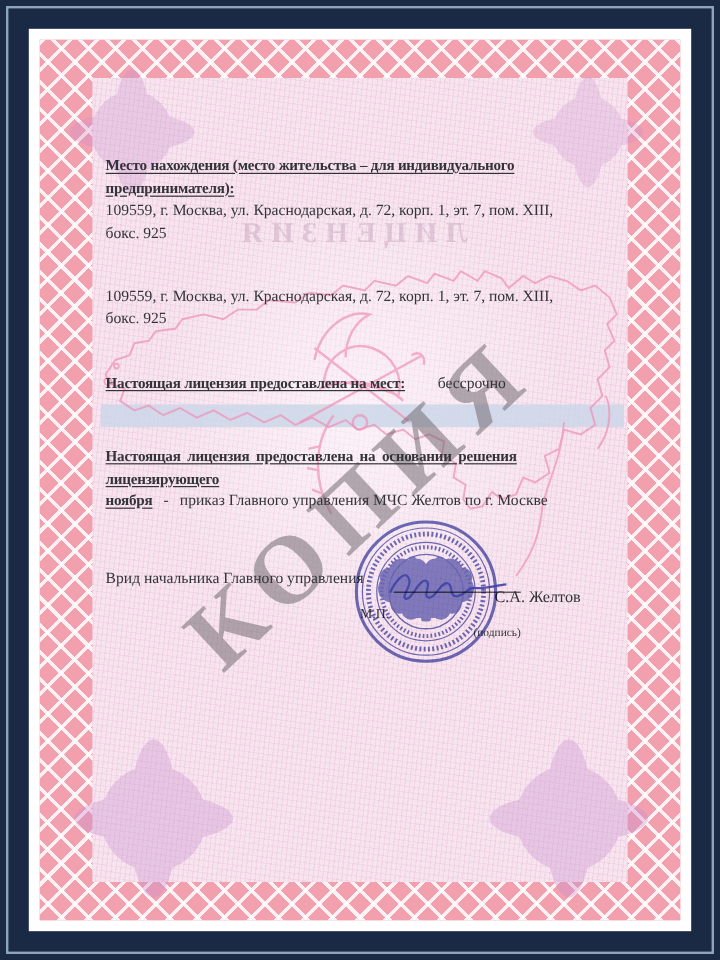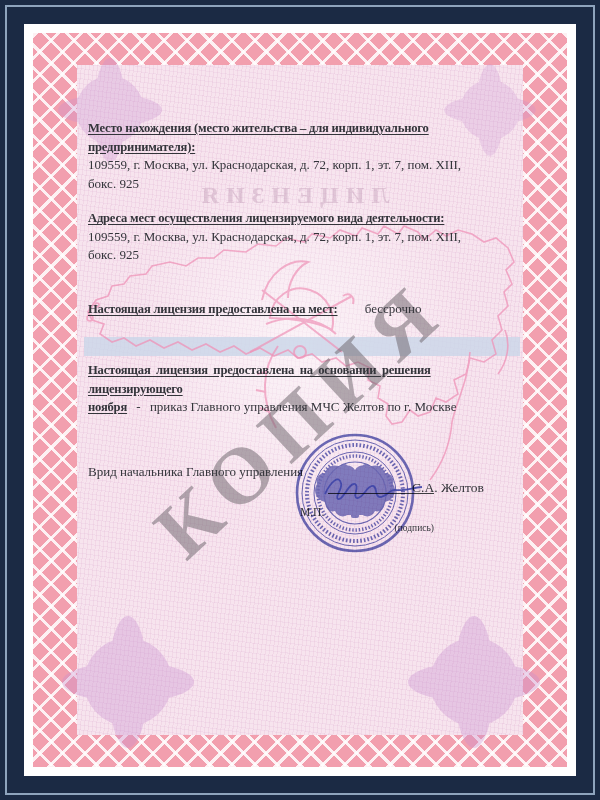--- a/index.html
+++ b/index.html
@@ -23,21 +23,21 @@
           linear-gradient(var(--c-interior,#f7e4ee),var(--c-interior,#f7e4ee));}
   .underprint{position:absolute;inset:0;pointer-events:none;}
   
   .mirror-title{position:absolute;left:292px;top:195px;transform:translate(-50%,-50%) scaleX(-1);
         font-weight:bold;font-size:24px;letter-spacing:7px;color:rgba(186,148,176,.38);white-space:nowrap;}
   
   .watermark{position:absolute;left:300px;top:420px;transform:translate(-50%,-50%) rotate(-43deg);
         font-weight:bold;font-size:80px;letter-spacing:12px;color:var(--c-wm,#6f676e);opacity:.52;
         white-space:nowrap;}
   
-  .tblock{position:absolute;color:var(--c-ink,#33343a);font-size:13px;line-height:18.5px;}
+  .tblock{position:absolute;color:var(--c-ink,#33343a);font-size:13px;line-height:18.5px;margin-top:10px;}
   .heading{font-weight:bold;font-size:12.6px;letter-spacing:-.2px;text-decoration:underline;
            text-underline-offset:2px;}
   .bold{font-weight:normal;}
   .wide{word-spacing:2.5px;font-family:Liberation Serif, serif;}
   .sig-line{position:absolute;left:328px;top:493px;width:106px;border-top:1.2px solid #3c3c40;}
   .caption{position:absolute;font-size:9.5px;color:var(--c-ink,#33343a);}
   .mp{position:absolute;font-size:11.5px;color:var(--c-ink,#33343a);}
   .stamp-layer{position:absolute;inset:0;mix-blend-mode:multiply;pointer-events:none;}
 </style>
 </head>
@@ -106,21 +106,21 @@
 
   <div class="watermark">КОПИЯ</div>
 
   <div class="tblock" style="left:88px;top:119px;width:432px">
     <span class="heading">Место нахождения (место жительства – для индивидуального предпринимателя):</span><br>
     <span>109559, г. Москва, ул. Краснодарская, д. 72, корп. 1, эт. 7, пом. XIII,</span><br>
     <span>бокс. 925</span>
   </div>
 
   <div class="tblock" style="left:88px;top:209px;width:432px">
-    <span class="heading">Адреса мест осуществления лицензируемого вида деятельности:</span><br>
+    <br>
     <span>109559, г. Москва, ул. Краснодарская, д. 72, корп. 1, эт. 7, пом. XIII,</span><br>
     <span>бокс. 925</span>
   </div>
 
   <div class="tblock" style="left:88px;top:300px;width:432px">
     <span class="heading">Настоящая лицензия предоставлена на мест:</span>
     <span class="bold" style="margin-left:24px">бессрочно</span>
   </div>
 
   <div class="tblock" style="left:88px;top:361px;width:434px">

